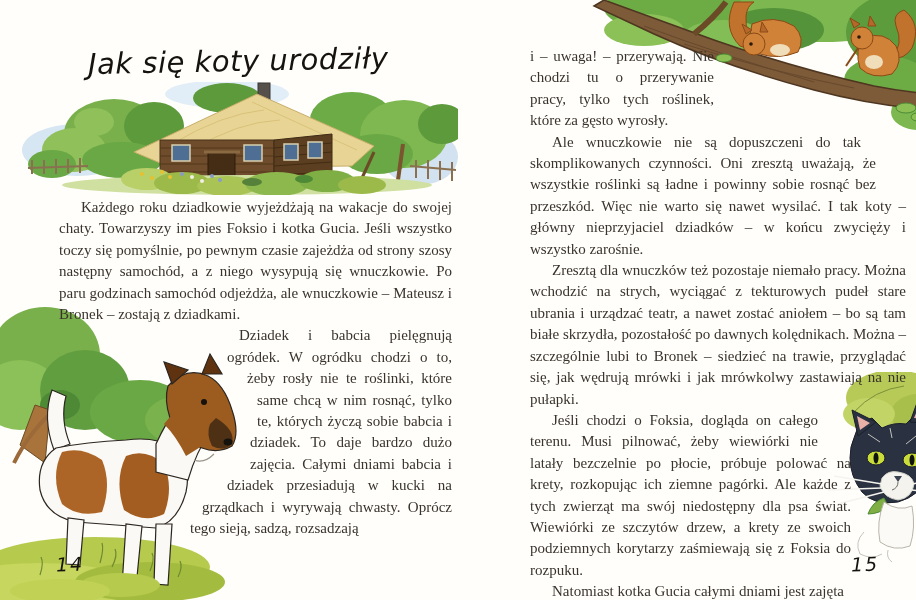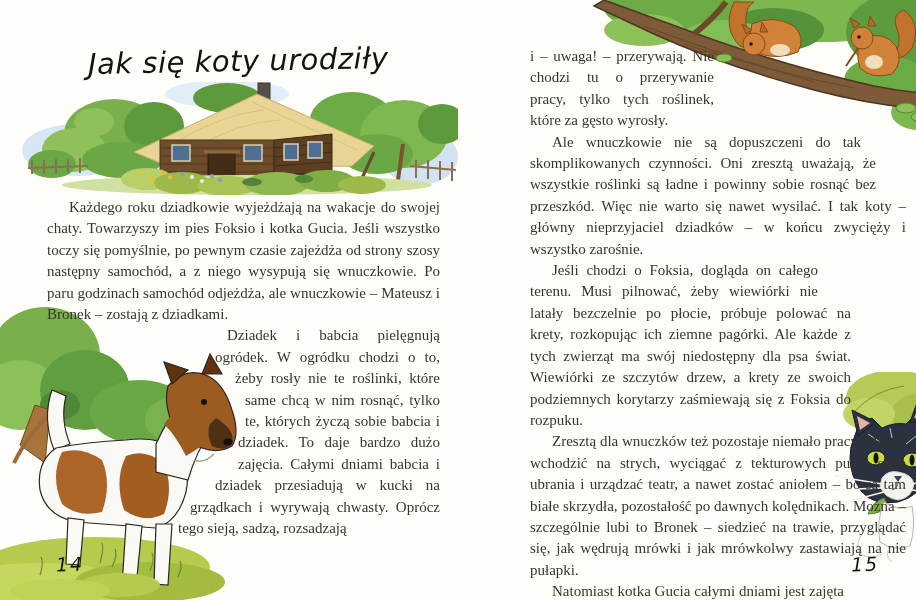--- a/index.html
+++ b/index.html
@@ -15,21 +15,21 @@
   #pageR{left:476px;}
 
   .chapter-title{
     position:absolute;left:88px;top:44px;margin:0;z-index:4;
     font-family:"DejaVu Sans",sans-serif;font-style:italic;font-weight:400;
     font-size:29px;letter-spacing:.5px;color:#16130e;white-space:nowrap;
     transform:rotate(-1.2deg);
   }
 
   .tb{position:absolute;z-index:3;font-size:15px;line-height:21.4px;text-align:justify;}
-  #tbL{left:47px;top:197px;width:393px;}
+  #tbL{left:59px;top:197px;width:393px;}
   #tbR{left:54px;top:46px;width:376px;}
   .tb p{margin:0;}
   .ind{text-indent:22px;}
   .flL{float:left;clear:left;}
   .flR{float:right;clear:right;}
 
   .ill{position:absolute;z-index:1;pointer-events:none;}
   #illHouse{left:22px;top:82px;}
   #illDog{left:0;top:295px;}
   #illSquirrels{left:98px;top:0;}
@@ -300,27 +300,27 @@
 
     <div class="tb" id="tbR">
       <p>
         <span class="flR" style="width:192px;height:43px"></span>
         <span class="flR" style="width:88px;height:21.4px"></span>
         <span class="flR" style="width:45px;height:21.4px"></span>
         <span class="flR" style="width:30px;height:43px"></span>
         <span>i – uwaga! – przerywają. Nie chodzi tu o przerywanie pracy, tylko tych roślinek, które za gęsto wyrosły.</span>
       </p>
       <p class="ind">Ale wnuczkowie nie są dopuszczeni do tak skomplikowanych czynności. Oni zresztą uważają, że wszystkie roślinki są ładne i powinny sobie rosnąć bez przeszkód. Więc nie warto się nawet wysilać. I tak koty – główny nieprzyjaciel dziadków – w końcu zwycięży i wszystko zarośnie.</p>
+      <p class="ind">Zresztą dla wnuczków też pozostaje niemało pracy. Można wchodzić na strych, wyciągać z tekturowych pudeł stare ubrania i urządzać teatr, a nawet zostać aniołem – bo są tam białe skrzydła, pozostałość po dawnych kolędnikach. Można – szczególnie lubi to Bronek – siedzieć na trawie, przyglądać się, jak wędrują mrówki i jak mrówkolwy zastawiają na nie pułapki.</p>
       <p class="ind">
         <span class="flR" style="width:1px;height:21.4px"></span>
         <span class="flR" style="width:88px;height:21.4px"></span>
         <span class="flR" style="width:55px;height:108px"></span>
         <span>Jeśli chodzi o Foksia, dogląda on całego terenu. Musi pilnować, żeby wiewiórki nie latały bezczelnie po płocie, próbuje polować na krety, rozkopując ich ziemne pagórki. Ale każde z tych zwierząt ma swój niedostępny dla psa świat. Wiewiórki ze szczytów drzew, a krety ze swoich podziemnych korytarzy zaśmiewają się z Foksia do rozpuku.</span>
       </p>
-      <p class="ind">Zresztą dla wnuczków też pozostaje niemało pracy. Można wchodzić na strych, wyciągać z tekturowych pudeł stare ubrania i urządzać teatr, a nawet zostać aniołem – bo są tam białe skrzydła, pozostałość po dawnych kolędnikach. Można – szczególnie lubi to Bronek – siedzieć na trawie, przyglądać się, jak wędrują mrówki i jak mrówkolwy zastawiają na nie pułapki.</p>
       <p class="ind">
         <span class="flR" style="width:62px;height:108px"></span>
         <span>Natomiast kotka Gucia całymi dniami jest zajęta skradaniem się wśród wysokich traw albo wdrapywaniem na drzewa, a w nocy wypuszcza się na dalsze wycieczki, z których wraca przemoczona i zziębnięta, z pajęczynami zwisającymi z wąsów. Czuje się świetnie, jej</span>
       </p>
     </div>
 
     <div class="pageNum" id="num15">15</div>
   </div>
 
 </div>

